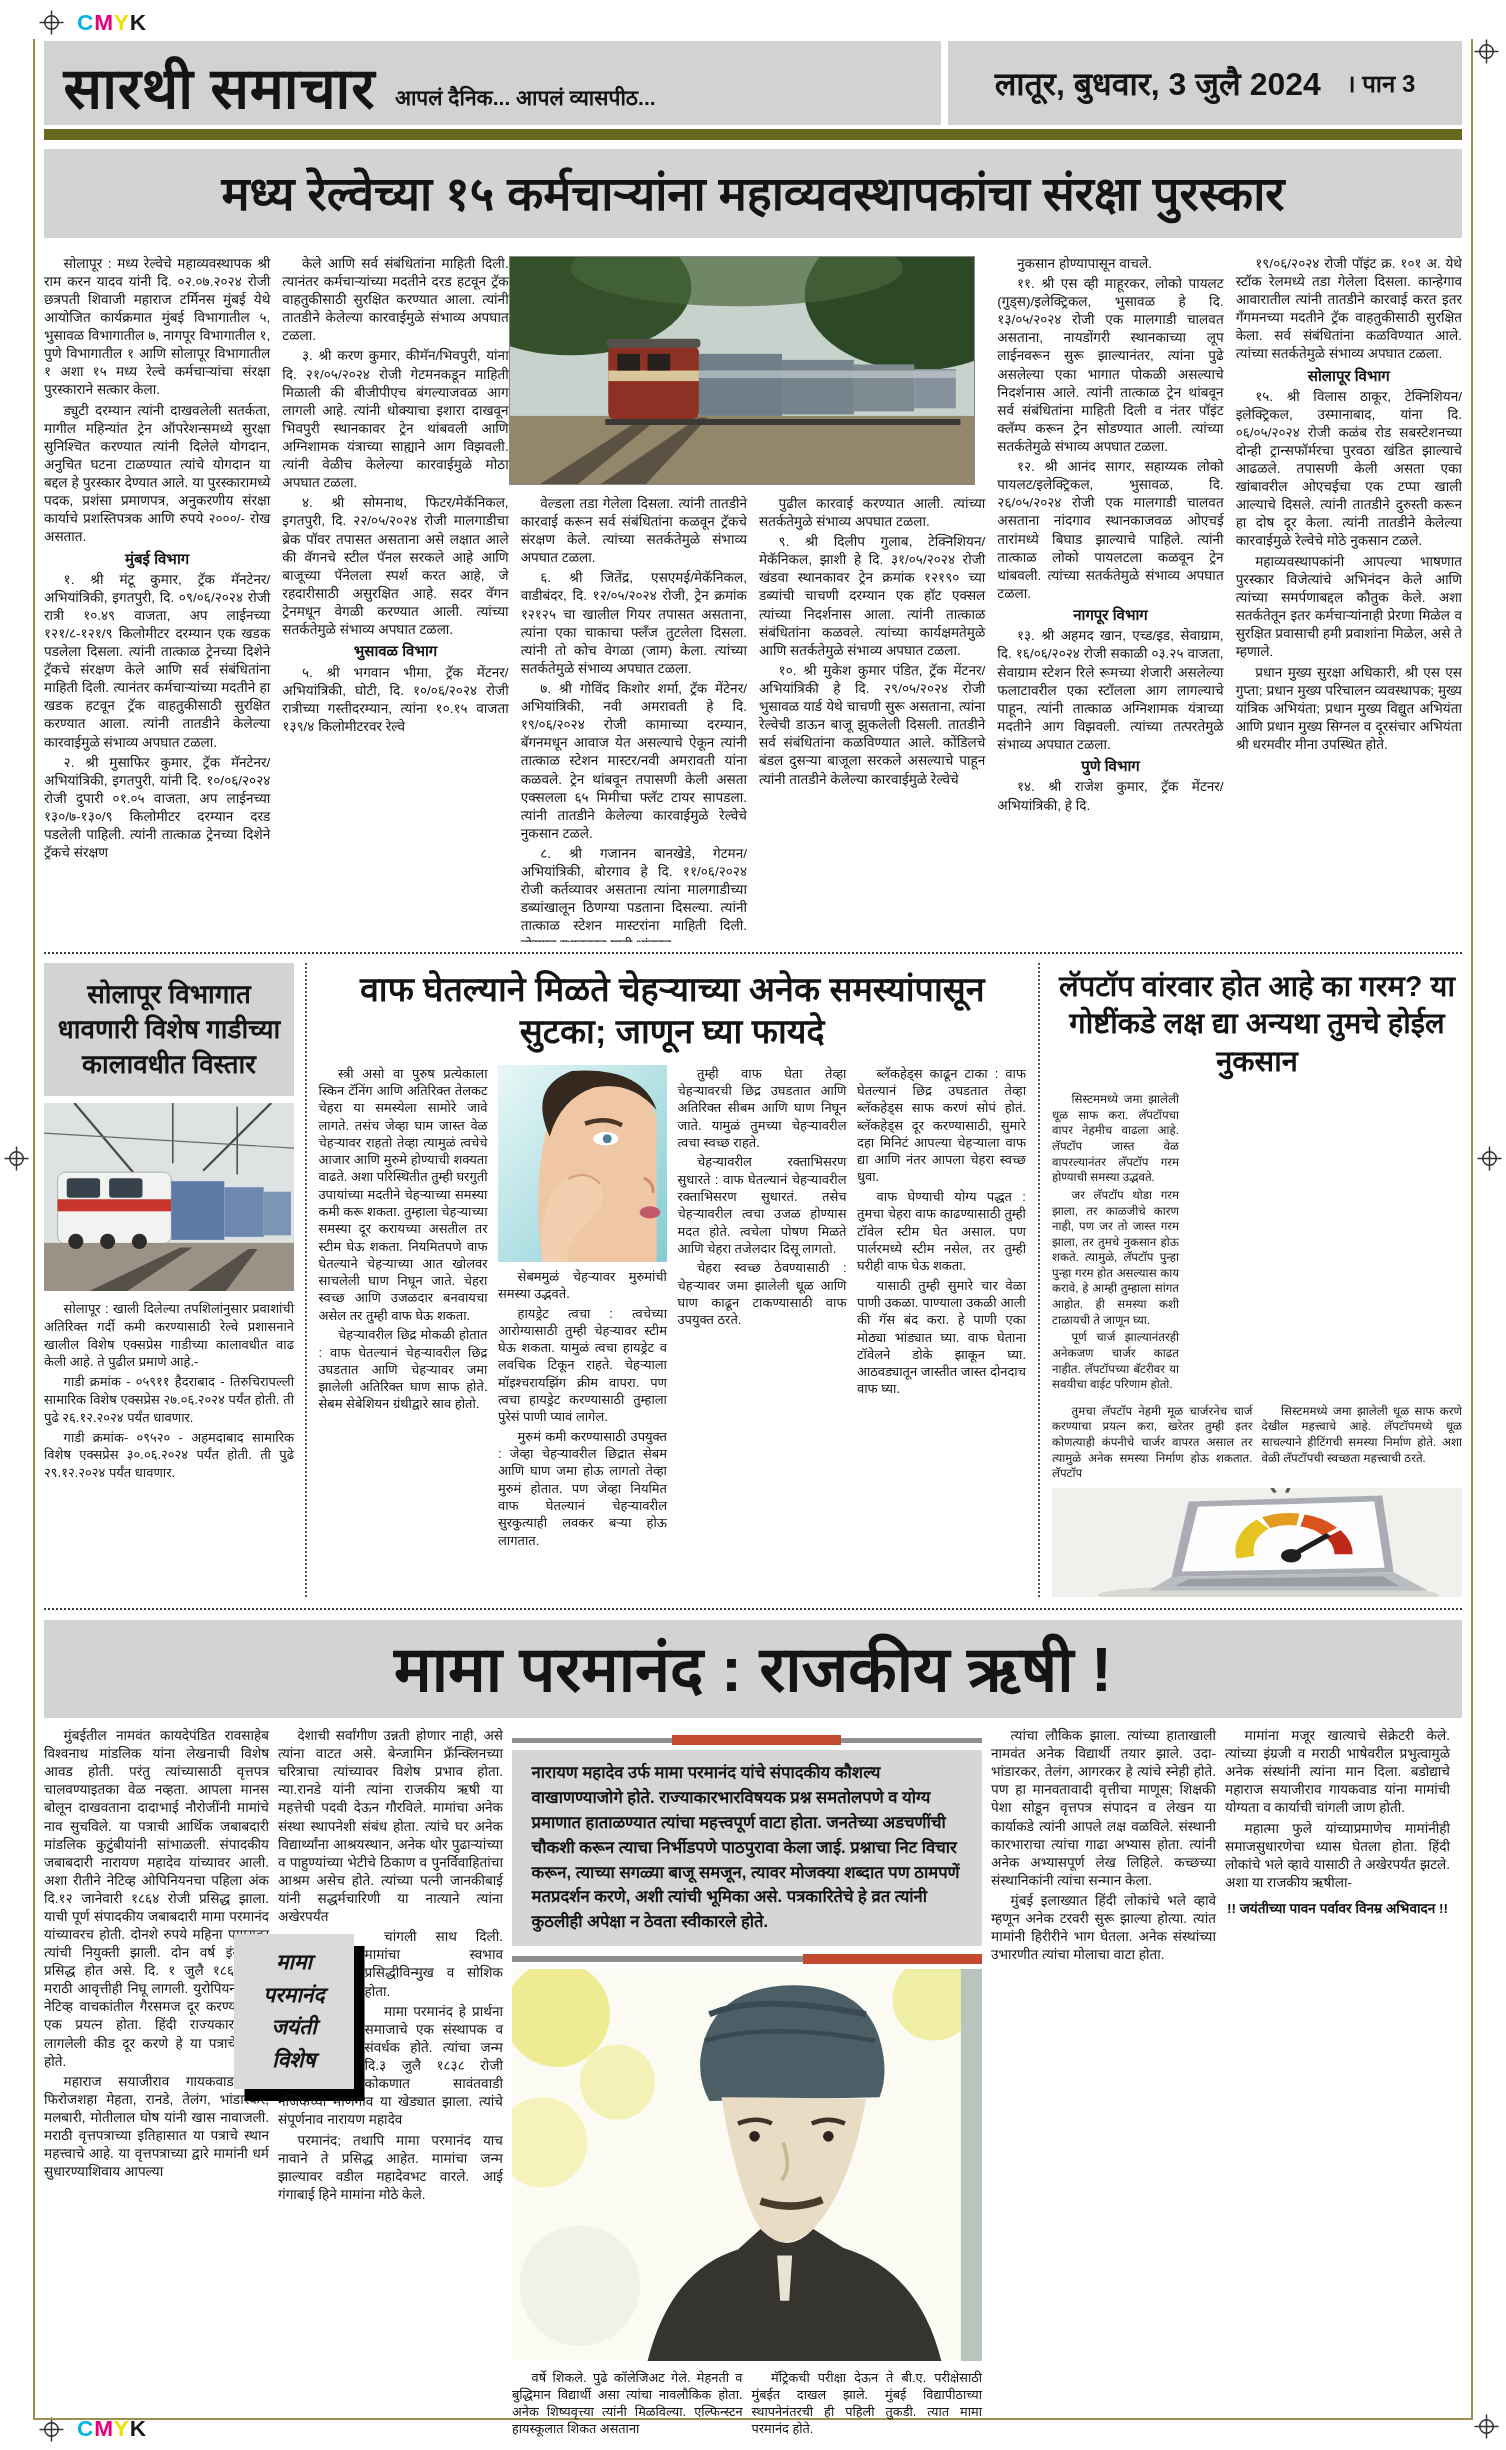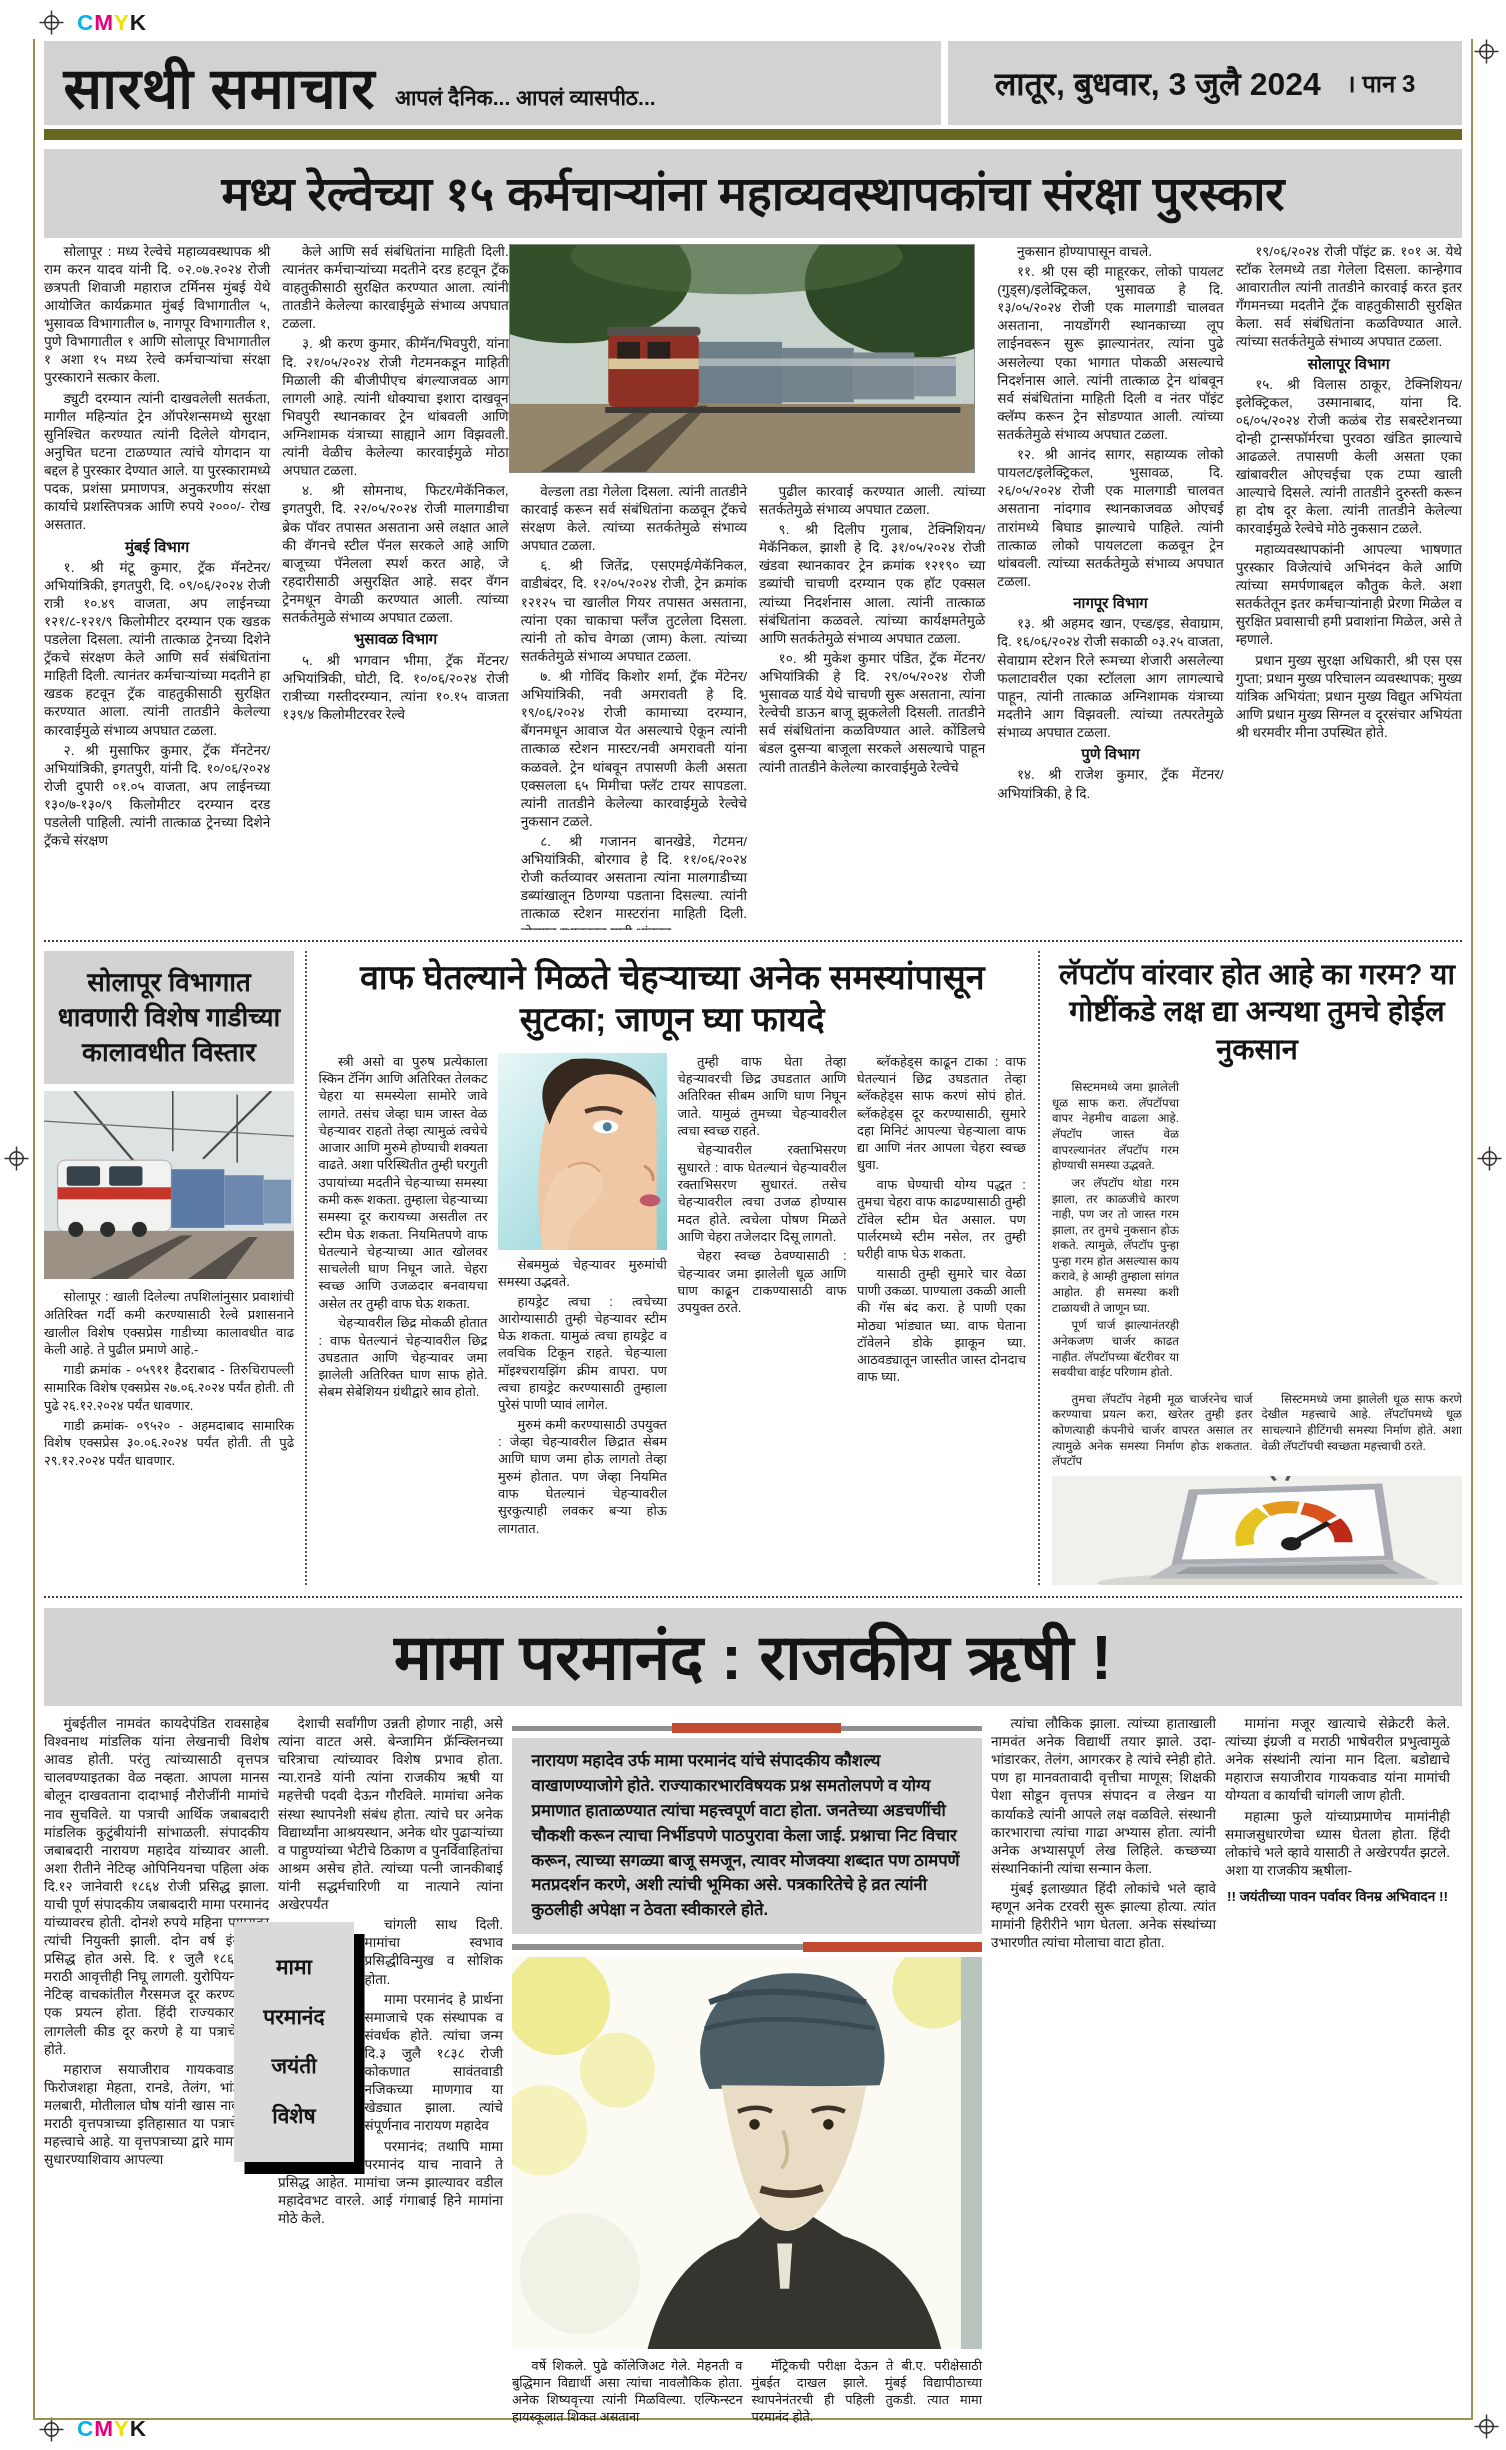--- a/index.html
+++ b/index.html
@@ -30,21 +30,21 @@
   .olive-bar{height:10.5px;background:#67671f;margin-top:4.5px;}
   
   .band{background:#d3d3d3;text-align:center;font-weight:bold;}
   .lead-band{font-size:47px;padding:19.6px 0 18px;margin-top:9px;line-height:1.1;}
   .mama-band{font-size:63px;padding:15px 0 13.6px;margin-top:10.5px;line-height:1.1;}
   
   .justify{text-align:justify;}
   p{margin:0 0 2.3px;text-indent:19.6px;}
   .subhead{text-align:center;font-weight:bold;font-size:15px;margin:2.3px 0;}
   
-  .lead-wrap{position:relative;margin-top:5px;height:687px;overflow:hidden;}
+  .lead-wrap{position:relative;margin-top:17px;height:687px;overflow:hidden;}
   .lead-cols{display:flex;gap:12px;}
   .lead-col{flex:1;font-size:13.6px;line-height:1.33;}
   .pad-photo{padding-top:240px;}
   .lead-photo{position:absolute;left:465px;top:1.5px;width:464px;height:227px;border:0.8px solid #888;}
   .dotted-h{border-top:2.3px dotted #3c3c3c;margin-top:10.5px;}
   
   .mid{display:flex;margin-top:9px;height:634px;overflow:hidden;}
   .mid-left{width:250px;padding-right:10.5px;border-right:2.3px dotted #555;font-size:13px;line-height:1.36;}
   .special-band{background:#d3d3d3;font-size:26px;font-weight:bold;text-align:center;line-height:1.35;padding:13.6px 3px;margin-bottom:7.5px;}
   .special-photo{width:100%;height:188px;display:block;margin-bottom:9px;}
@@ -70,21 +70,21 @@
   .red-center{left:34%;width:36%;}
   .red-right{left:62%;width:38%;}
   .intro-box{background:#d6d6d6;padding:10.5px 19.6px;font-size:16.6px;font-weight:bold;text-align:left;line-height:1.5;}
   .intro-box p{text-indent:0;margin:0;}
   .portrait{width:100%;height:392px;display:block;margin-top:3px;}
   .mini-row{display:flex;gap:9px;margin-top:7.5px;font-size:12.8px;}
   .mini-col{flex:1;}
   .badge{float:left;width:114px;margin:6px 10.5px 4.5px -44px;background:#dadada;padding:12px 3px;
          text-align:center;font-weight:bold;font-size:21px;line-height:1.55;
          box-shadow:10.5px 12px 0 0 #000;}
-  .badge p{text-indent:0;margin:17px;}
+  .badge p{text-indent:0;margin:0;font-style:italic;}
   .closing{font-weight:bold;text-align:center;text-indent:0;margin-top:7.5px;}
 </style>
 </head>
 <body>
 
 <div class="page">
 
   <div class="mark-topleft">
     <svg class="regmark" viewBox="0 0 36 36">
         <circle cx="18" cy="18" r="9" fill="none" stroke="#333" stroke-width="2"></circle>

